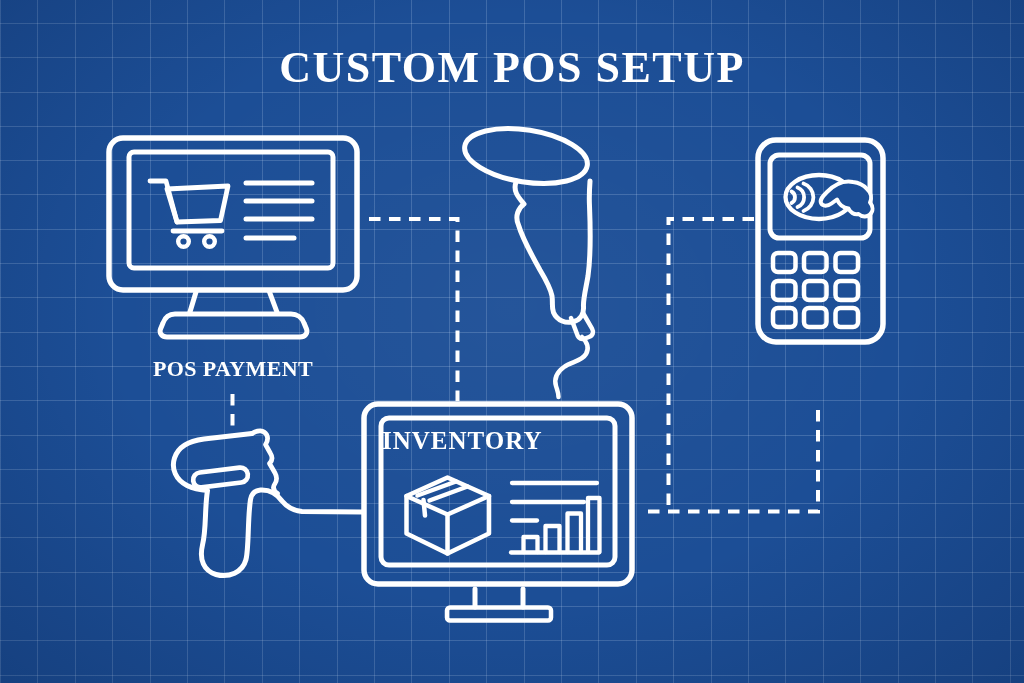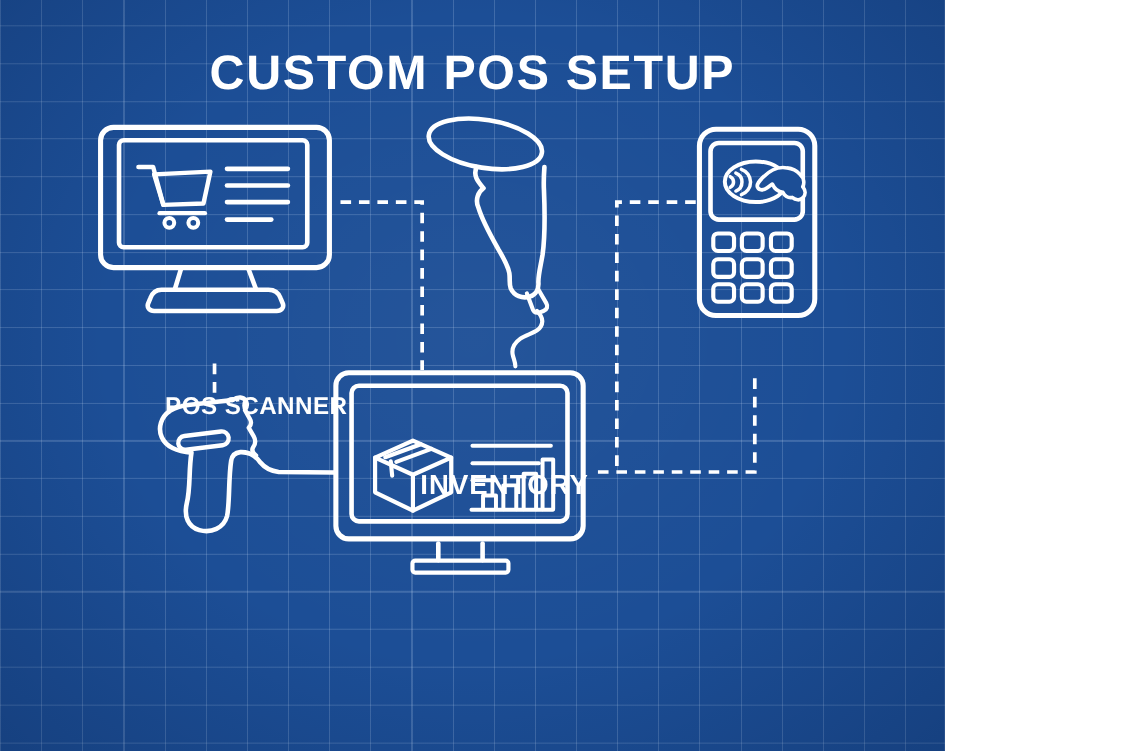--- a/index.html
+++ b/index.html
@@ -1,26 +1,26 @@
 <!DOCTYPE html>
 <html><head>
 <meta charset="utf-8">
 <style>
   html,body{margin:0;padding:0;}
   .stage{
     position:relative;
-    width:859px;height:683px;
+    width:1024px;height:683px;
     overflow:hidden;
     background-color:#1C4E96;
     background-image:
       radial-gradient(ellipse at 50% 45%, rgba(255,255,255,0.04) 0%, rgba(255,255,255,0) 55%, rgba(0,16,48,0.22) 100%),
       repeating-linear-gradient(to right,  rgba(190,212,240,0.22) 0px, rgba(190,212,240,0.22) 1px, transparent 1px, transparent 37.4px),
       repeating-linear-gradient(to bottom, rgba(190,212,240,0.22) 0px, rgba(190,212,240,0.22) 1px, transparent 1px, transparent 34.3px);
     background-position: 0 0, 0 0, 0 23px;
-    font-family:Liberation Sans, sans-serif;
+    font-family:Liberation Serif, serif;
     color:#ffffff;
   }
   .art{position:absolute;inset:0;}
   .lbl{
     position:absolute;
     color:#ffffff;
     font-weight:700;
     font-size:22px;
     line-height:27px;
     letter-spacing:0.4px;
@@ -147,19 +147,19 @@
 
     <g stroke-width="5">
       <path class="stroke" d="M252,433.5 L204,439 C188,441 178,447 174.5,458 C171,469 176,480 187,485.5 C193,488.5 200,490 207.5,490.5 C204.5,509 206.5,529 202.5,545 C199,560 204,571 216,574.5 C229,578 242.5,572.5 246,559.5 C249,547 247.5,519 250.5,499.5 C251.5,493 255,490.5 260.5,490 C270,489.5 277,494 282,501 C286.5,506.5 293,510.5 302,511.5 L362,512"></path>
       <path class="stroke" stroke-width="4.7" d="M252,433.5 C258,429.5 264,430 266.5,434.5 C268.5,438 267.5,441.5 265.5,444.5 L270.5,453.5 C273,457.5 272.5,460.5 269.5,463.5 L275,473 C277.5,477.5 277,481 274.5,484.5 C272.5,487.5 273.5,490.5 277.5,493.5"></path>
       <rect class="stroke" x="193" y="470" width="55" height="15" rx="7.5" stroke-width="4.7" transform="rotate(-7 220.5 477.5)"></rect>
     </g>
   </svg>
 
   <div class="title">CUSTOM POS SETUP</div>
 
-  <div class="lbl center" style="left:110px;top:355px;width:246px;">POS SCANNER</div>
+  <div class="lbl center" style="left:110px;top:355px;width:246px;">POS PAYMENT</div>
 
 
 
   <div class="inv-label">INVENTORY</div>
 
 </div>
 
 </body></html>

